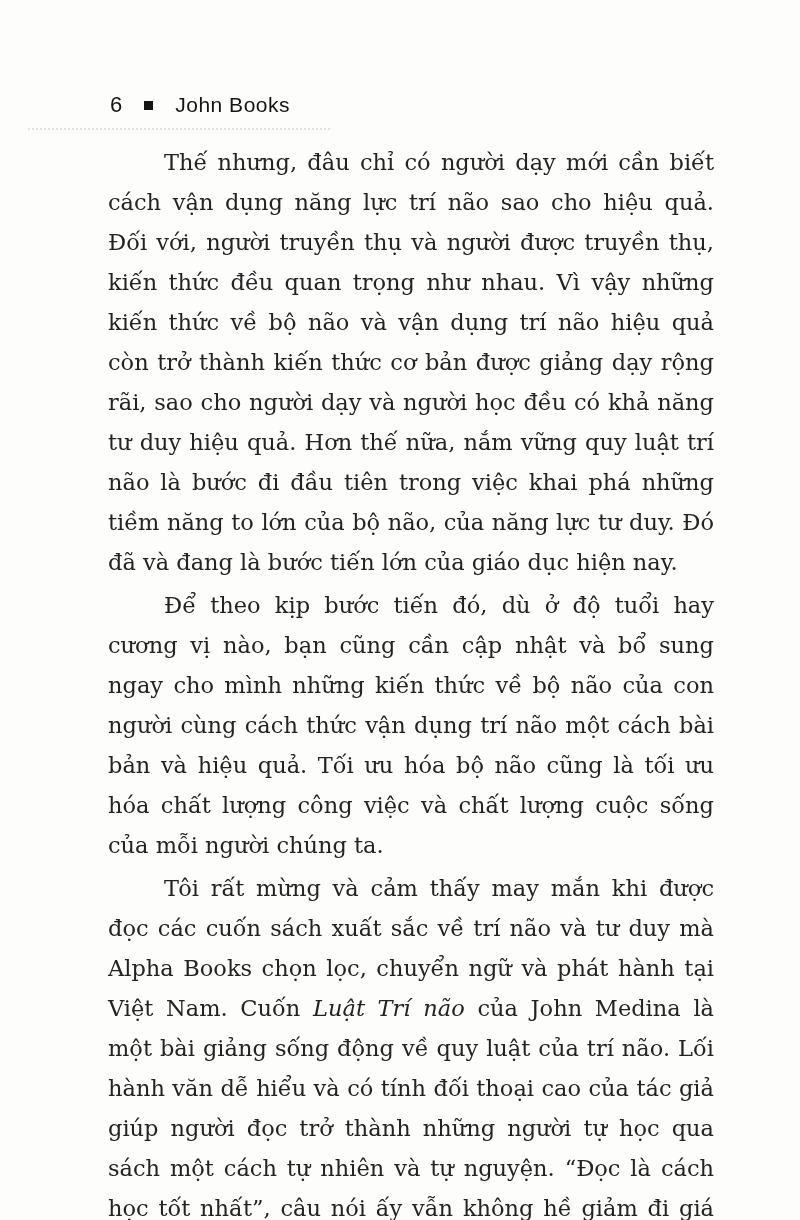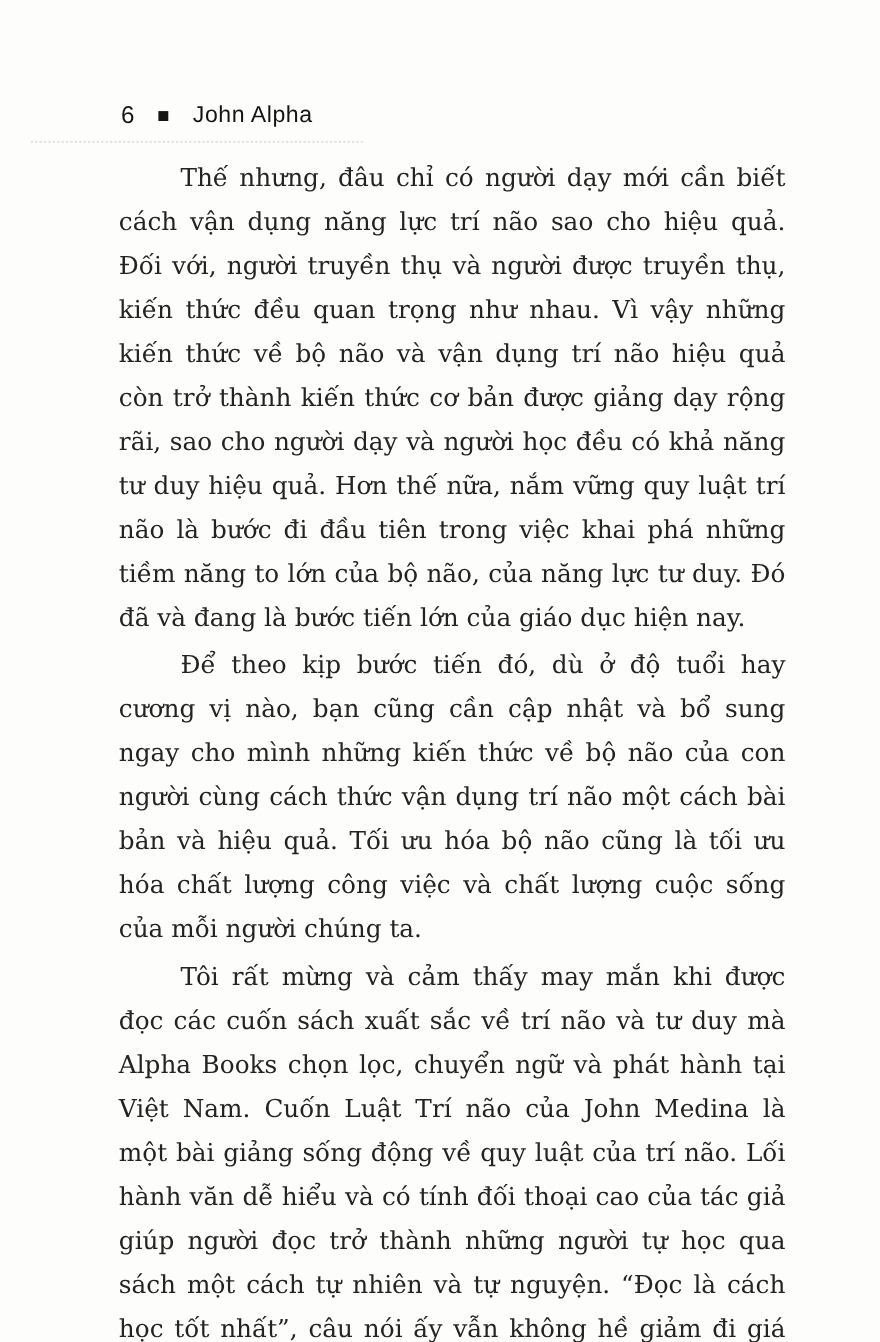--- a/index.html
+++ b/index.html
@@ -55,31 +55,32 @@
     font-size: 22.5px;
     line-height: 40px;
     color: #232323;
     text-align: justify;
   }
   .page-body p {
     margin: 0 0 3px 0;
     text-indent: 56px;
   }
   .book-title-italic {
+    font-style: italic;
   }
 </style>
 </head>
 <body>
 
 <div class="book-page">
 
   <div class="page-header">
     <span class="page-number">6</span>
     <span class="square-bullet"></span>
-    <span class="author-name">John Alpha</span>
+    <span class="author-name">John Books</span>
   </div>
 
   <div class="header-underline"></div>
 
   <div class="page-body">
     <p>
       <span>Thế nhưng, đâu chỉ có người dạy mới cần biết cách vận dụng năng lực trí não sao cho hiệu quả. Đối với, người truyền thụ và người được truyền thụ, kiến thức đều quan trọng như nhau. Vì vậy những kiến thức về bộ não và vận dụng trí não hiệu quả còn trở thành kiến thức cơ bản được giảng dạy rộng rãi, sao cho người dạy và người học đều có khả năng tư duy hiệu quả. Hơn thế nữa, nắm vững quy luật trí não là bước đi đầu tiên trong việc khai phá những tiềm năng to lớn của bộ não, của năng lực tư duy. Đó đã và đang là bước tiến lớn của giáo dục hiện nay.</span>
     </p>
     <p>
       <span>Để theo kịp bước tiến đó, dù ở độ tuổi hay cương vị nào, bạn cũng cần cập nhật và bổ sung ngay cho mình những kiến thức về bộ não của con người cùng cách thức vận dụng trí não một cách bài bản và hiệu quả. Tối ưu hóa bộ não cũng là tối ưu hóa chất lượng công việc và chất lượng cuộc sống của mỗi người chúng ta.</span>

